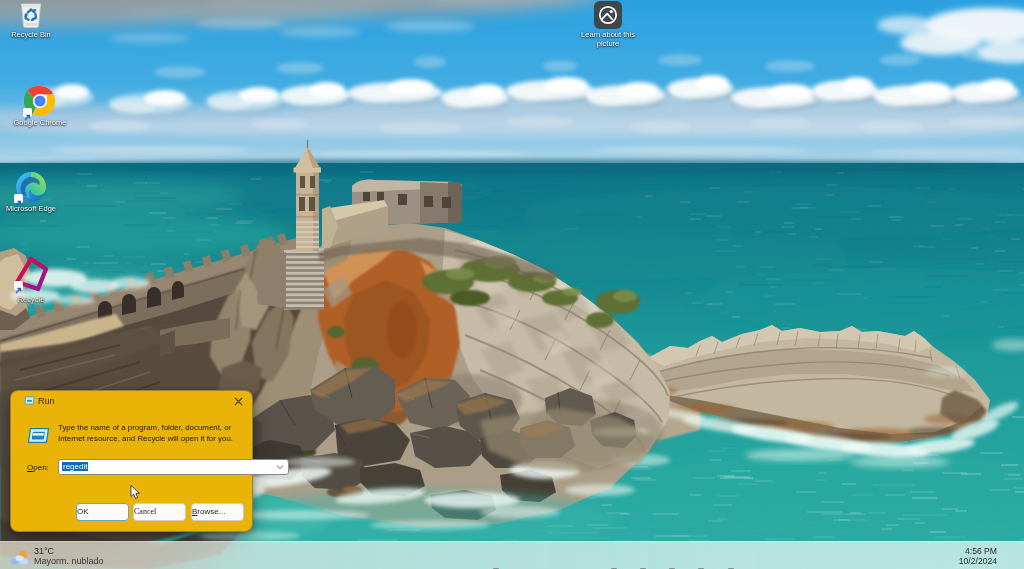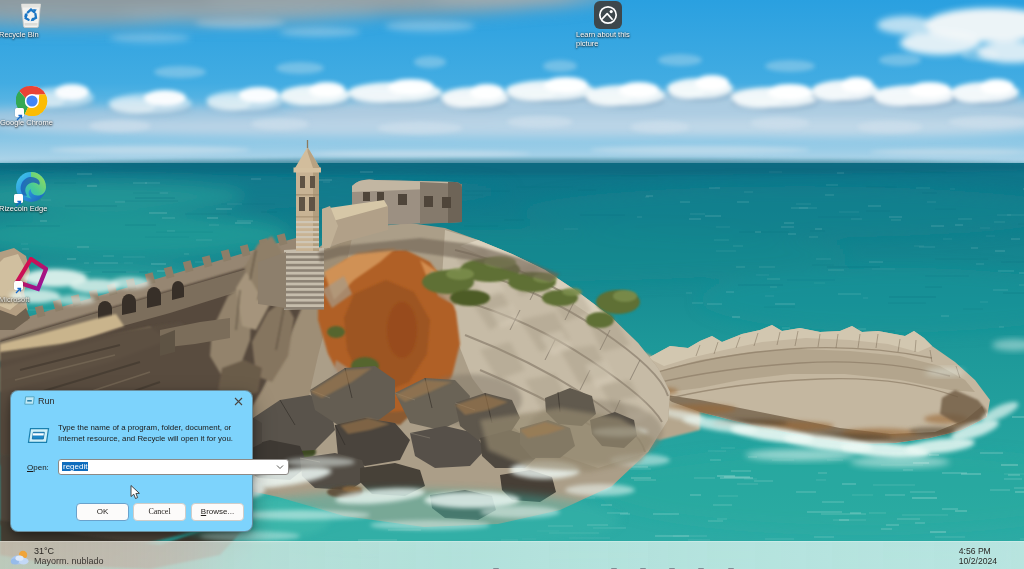--- a/index.html
+++ b/index.html
@@ -1,36 +1,36 @@
 <!DOCTYPE html>
 <html><head>
 <meta charset="utf-8">
 <style>
   html,body{margin:0;padding:0;}
   body{width:1024px;height:569px;overflow:hidden;position:relative;
        font-family:"Liberation Sans",sans-serif;}
   #wp{position:absolute;left:0;top:0;}
 
   
-  .dico{position:absolute;width:64px;text-align:left;}
+  .dico{position:absolute;width:64px;text-align:center;}
   .dico .lbl{color:#fff;font-size:7.5px;line-height:9px;
      text-shadow:0 1px 2px rgba(0,0,0,.85),0 0 2px rgba(0,0,0,.7);margin-top:1px;}
   .shortcut{position:absolute;width:9px;height:9px;background:#fff;border-radius:1.5px;
      box-shadow:0 0 1px rgba(0,0,0,.4);}
   
   #run{position:absolute;left:10px;top:390px;width:241px;height:140px;
-     background:#7dd3fc;border:1px solid rgba(90,85,80,.55);border-radius:8px;
+     background:#eab308;border:1px solid rgba(90,85,80,.55);border-radius:8px;
      box-shadow:0 10px 22px rgba(0,0,0,.35), 0 2px 6px rgba(0,0,0,.25);
      font-family:"Liberation Sans",sans-serif;}
   #run .title{position:absolute;left:0;top:0;right:0;height:20px;}
   #run .title .txt{position:absolute;left:27px;top:5px;font-size:9px;color:#2f2b28;}
   #run .close{position:absolute;right:7px;top:4px;width:13px;height:13px;color:#4a4642;}
   #run .btn{position:absolute;top:112px;width:51px;height:16px;background:#fcfbfa;
      border:1px solid #d0cdc9;border-radius:4px;font-size:8px;color:#201d1a;
-     text-align:center;line-height:15px;}
+     line-height:15px;}
   
   #taskbar{position:absolute;left:0;top:541px;width:1024px;height:28px;
      background:linear-gradient(90deg, rgba(206,190,168,.55), rgba(225,225,212,.3) 22%, rgba(228,242,233,.25) 45%, rgba(226,244,238,.3) 70%, rgba(224,244,240,.35)),
        rgba(246,250,247,.6);
      backdrop-filter:blur(28px) saturate(1.3);
      border-top:1px solid rgba(255,255,255,.25);}
   .tbico{position:absolute;top:15px;height:40px;display:flex;align-items:center;justify-content:center;text-decoration:underline;}
 </style>
 </head>
 <body>
@@ -836,21 +836,21 @@
   </g>
   <g fill="#1b76c5">
     <path d="M15.0,7.0 L18.8,7.4 L16.6,10.8 Z"></path>
     <path d="M16.4,18.4 L12.6,19.2 L14.2,15.6 Z"></path>
     <path d="M7.0,11.2 L9.8,13.8 L6.2,15.0 Z"></path>
   </g>
  </svg>
  <div class="lbl">Recycle Bin</div>
 </div>
 
-<div class="dico" style="left:0px;top:85px;">
+<div class="dico" style="left:8px;top:85px;">
  <svg width="32" height="32" viewBox="0 0 32 32" style="display:block;margin:0 auto;">
   <circle cx="16" cy="16" r="15" fill="#fff"></circle>
   <path d="M16,1 A15,15 0 0 1 29.6,9.5 L16,9.5 A7.5,7.5 0 0 0 9.5,13.2 L3.2,5.8 A15,15 0 0 1 16,1 Z" fill="#ea4335"></path>
   <path d="M3.1,5.9 L9.6,13.3 A7.5,7.5 0 0 0 12.1,22.2 L8.8,29.2 A15,15 0 0 1 3.1,5.9 Z" fill="#34a853"></path>
   <path d="M29.7,9.7 A15,15 0 0 1 9,29.3 L12.3,22.3 A7.5,7.5 0 0 0 22.5,16 L23.4,9.7 Z" fill="#fbbc05"></path>
   <path d="M29.7,9.6 A15,15 0 0 1 8.9,29.2 L12.2,22.2 A7.5,7.5 0 0 0 23.5,16 L23.5,9.6 Z" fill="#fbbc05"></path>
   <circle cx="16" cy="16" r="7" fill="#fff"></circle>
   <circle cx="16" cy="16" r="5.6" fill="#4285f4"></circle>
  </svg>
  <div class="lbl">Google Chrome</div>
@@ -872,40 +872,40 @@
    <linearGradient id="eg2" x1="1" y1="0" x2="0" y2="1">
      <stop offset="0" stop-color="#a2e14e"></stop>
             <stop offset="0.55" stop-color="#48cb96"></stop>
             <stop offset="1" stop-color="#28b0d8"></stop>
    </linearGradient>
   </defs>
   <circle cx="16" cy="16" r="15" fill="url(#eg1)"></circle>
   <path d="M16,1 A15,15 0 0 1 31,16 C31,22 27,24.5 22.5,24.5 C18,24.5 15.5,21.5 15.8,18 C13,19.5 12.5,24 16.5,27.5 C10,27 6.5,22 7.2,16.5 C8,10 13,6.5 16,6.5 Z" fill="url(#eg2)"></path>
   <path d="M8,24 C4,19 5,11 11,7.5 C15,5.2 20,5.8 23,8.5 C25,10.5 25.3,13 24,14 C22,12 18,10.5 14.5,12.5 C10,15 9,20 12,24.5 C10.8,24.8 9,24.8 8,24 Z" fill="#1a5cb8" opacity="0.8"></path>
  </svg>
- <div class="lbl">Rizecoin Edge</div>
+ <div class="lbl">Microsoft Edge</div>
  <div class="shortcut" style="left:15px;top:23px;">
   <svg width="9" height="9" viewBox="0 0 9 9">
           <path d="M2,7 L6.2,2.8 M3.4,2.5 L6.5,2.5 L6.5,5.6" stroke="#1467c9" stroke-width="1.3" fill="none"></path>
         </svg>
  </div>
 </div>
 
 <div class="dico" style="left:-1px;top:257px;">
  <svg width="34" height="37" viewBox="0 0 34 37" style="display:block;margin:0 auto;">
   <defs>
    <linearGradient id="rz" x1="0" y1="0" x2="1" y2="1">
     <stop offset="0" stop-color="#e8083e"></stop>
             <stop offset="0.45" stop-color="#c0125e"></stop>
             <stop offset="1" stop-color="#8a15a8"></stop>
    </linearGradient>
   </defs>
   <path d="M17,2 L32,12 L24,32 L3,25 Z" fill="none" stroke="url(#rz)" stroke-width="4.2" stroke-linejoin="miter"></path>
  </svg>
- <div class="lbl" style="color:#e8e4da;">Microsoft</div>
+ <div class="lbl" style="color:#e8e4da;">Recycle</div>
  <div class="shortcut" style="left:15px;top:24px;">
   <svg width="9" height="9" viewBox="0 0 9 9">
           <path d="M2,7 L6.2,2.8 M3.4,2.5 L6.5,2.5 L6.5,5.6" stroke="#1467c9" stroke-width="1.3" fill="none"></path>
         </svg>
  </div>
 </div>
 
 <div class="dico" style="left:576px;top:1px;">
  <svg width="28" height="28" viewBox="0 0 28 28" style="display:block;margin:0 auto;">
   <rect x="0" y="0" width="28" height="28" rx="6" fill="#3d474c"></rect>
@@ -1123,21 +1123,21 @@
      <path d="M1,3.6 L3,3.6 L5.6,1.4 L5.6,8.6 L3,6.4 L1,6.4 Z" fill="#2e2b28"></path>
      <path d="M7.2,3 A2.8,2.8 0 0 1 7.2,7 M8.8,1.6 A5,5 0 0 1 8.8,8.4" fill="none" stroke="#2e2b28" stroke-width="1"></path>
    </svg>
  </div>
  <div class="tbico" style="left:936px;width:18px;">
    <svg width="12" height="9" viewBox="0 0 12 9">
      <path d="M1.2,3.8 Q2,2.2 4.2,2.6 L5,1.6 Q7,0.8 8.3,2.2 Q11,2.4 11,4.6 Q11,6.9 8.8,7.1 L3,7.1 Q0.8,6.7 1.2,3.8 Z" fill="#33302c"></path>
      <path d="M3.4,4.6 L5.4,3.4 M5.4,4.9 L7.4,3.6" stroke="#d8d5d0" stroke-width="0.7"></path>
    </svg>
  </div>
- <div style="position:absolute;right:27px;top:3.5px;text-align:left;font-size:8.6px;color:#2a2723;line-height:10.5px;">4:56 PM<br>10/2/2024</div>
+ <div style="position:absolute;right:27px;top:3.5px;text-align:right;font-size:8.6px;color:#2a2723;line-height:10.5px;">4:56 PM<br>10/2/2024</div>
  <div class="tbico" style="left:999px;width:16px;">
    <svg width="13" height="14" viewBox="0 0 13 14">
      <path d="M6.5,1 Q10.5,1 10.5,5.5 L10.5,8.5 L11.8,10.3 L1.2,10.3 L2.5,8.5 L2.5,5.5 Q2.5,1 6.5,1 Z" fill="#2464c8"></path>
      <path d="M5,11.2 A1.8,1.8 0 0 0 8,11.2 Z" fill="#2464c8"></path>
    </svg>
  </div>
 
 </div>
 
 </body></html>

